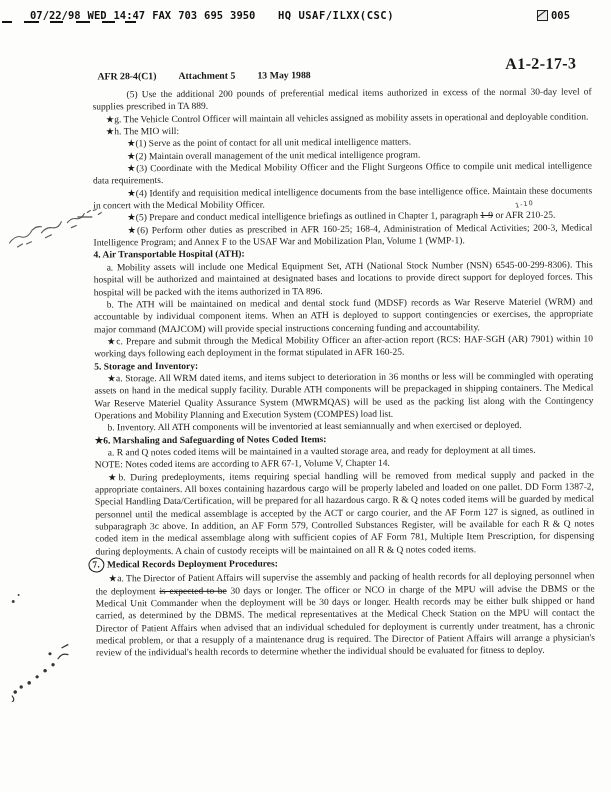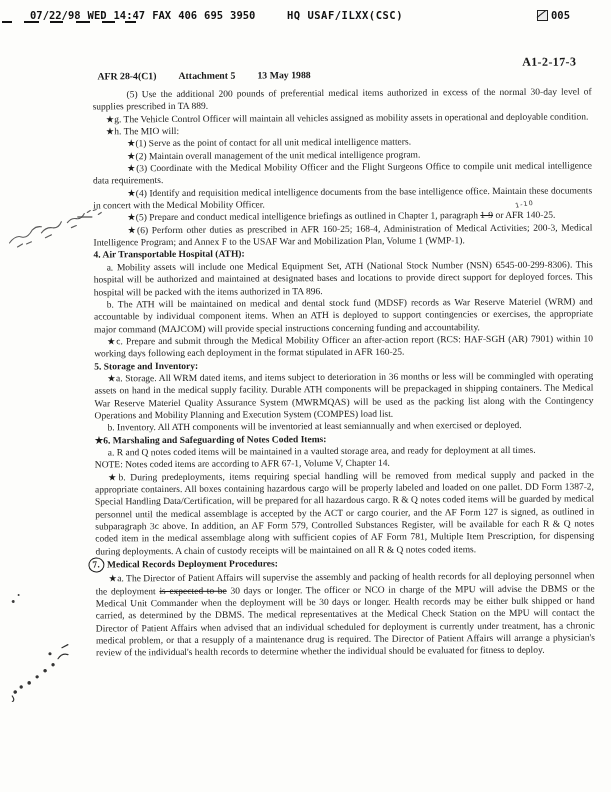--- a/index.html
+++ b/index.html
@@ -13,36 +13,36 @@
   .tilt{position:absolute;inset:0;transform:rotate(-0.35deg);transform-origin:55% 0;}
 
   
   .fax-header{
     position:absolute;top:9px;left:0;width:100%;
     font-family:"DejaVu Sans Mono", monospace;
     font-weight:bold;font-size:10.5px;color:#111;
   }
   .fax-left{position:absolute;left:30px;top:0;display:flex;gap:7px;white-space:nowrap;}
   .fax-left .u{text-underline-offset:2.5px;text-decoration-thickness:1.5px;}
-  .fax-center{position:absolute;left:287px;top:0;letter-spacing:0.5px;}
+  .fax-center{position:absolute;left:278px;top:0;letter-spacing:0.5px;}
   .fax-right{position:absolute;left:537px;top:0;display:flex;align-items:flex-end;gap:3px;}
   .page-glyph{
     width:9px;height:9px;border:1.3px solid #222;display:inline-block;position:relative;background:#eee;
   }
   .page-glyph::after{
     content:"";position:absolute;left:-1px;top:6px;width:11px;height:0;
     border-top:1.3px solid #222;transform:rotate(-38deg);transform-origin:left center;
   }
   .dash-row{position:absolute;left:2px;top:21px;display:flex;align-items:center;}
   .dash-row i{display:block;height:0;border-top:2.3px solid #131313;}
 
   
   .doc-id{
     position:absolute;top:56px;right:35px;
-    font-weight:bold;font-size:12px;letter-spacing:0.4px;
+    font-weight:bold;font-size:16px;letter-spacing:0.4px;
   }
   .title-line{
     position:absolute;top:69px;left:97px;
     font-weight:bold;font-size:9.8px;display:flex;gap:22px;white-space:nowrap;
   }
 
   
   .body-text{
     position:absolute;top:87px;left:92px;width:499px;
     font-size:9.5px;line-height:12.35px;text-align:justify;
@@ -76,21 +76,21 @@
 <body>
 
 <div class="page">
 
   <div class="fax-header">
     <div class="fax-left">
       <span>07/22/98</span>
       <span class="u">WED</span>
       <span class="u">14:47</span>
       <span>FAX</span>
-      <span class="u">406</span>
+      <span class="u">703</span>
       <span>695</span>
       <span>3950</span>
     </div>
     <div class="fax-center">HQ USAF/ILXX(CSC)</div>
     <div class="fax-right">
       <span class="page-glyph"></span>
       <span>005</span>
     </div>
   </div>
 
@@ -115,21 +115,21 @@
     <div class="body-text">
 
       <p class="para ind2">(5) Use the additional 200 pounds of preferential medical items authorized in excess of the normal 30-day level of supplies prescribed in TA 889.</p>
       <p class="para ind1">★g. The Vehicle Control Officer will maintain all vehicles assigned as mobility assets in operational and deployable condition.</p>
       <p class="para ind1">★h. The MIO will:</p>
       <p class="para ind2">★(1) Serve as the point of contact for all unit medical intelligence matters.</p>
       <p class="para ind2">★(2) Maintain overall management of the unit medical intelligence program.</p>
       <p class="para ind2">★(3) Coordinate with the Medical Mobility Officer and the Flight Surgeons Office to compile unit medical intelligence data requirements.</p>
       <p class="para ind2">★(4) Identify and requisition medical intelligence documents from the base intelligence office. Maintain these documents in concert with the Medical Mobility Officer.</p>
       <p class="para ind2">
-        <span class="hand-dash"></span><span>★(5) Prepare and conduct medical intelligence briefings as outlined in Chapter 1, paragraph </span><span class="annot"><span class="hand-above">1-10</span><span class="struck">1-9</span></span><span> or AFR 140-25.</span>
+        <span class="hand-dash"></span><span>★(5) Prepare and conduct medical intelligence briefings as outlined in Chapter 1, paragraph </span><span class="annot"><span class="hand-above">1-10</span><span class="struck">1-9</span></span><span> or AFR 210-25.</span>
       </p>
       <p class="para ind2">★(6) Perform other duties as prescribed in AFR 160-25; 168-4, Administration of Medical Activities; 200-3, Medical Intelligence Program; and Annex F to the USAF War and Mobilization Plan, Volume 1 (WMP-1).</p>
 
       <p class="para h">4. Air Transportable Hospital (ATH):</p>
       <p class="para ind1">a. Mobility assets will include one Medical Equipment Set, ATH (National Stock Number (NSN) 6545-00-299-8306). This hospital will be authorized and maintained at designated bases and locations to provide direct support for deployed forces. This hospital will be packed with the items authorized in TA 896.</p>
       <p class="para ind1">b. The ATH will be maintained on medical and dental stock fund (MDSF) records as War Reserve Materiel (WRM) and accountable by individual component items. When an ATH is deployed to support contingencies or exercises, the appropriate major command (MAJCOM) will provide special instructions concerning funding and accountability.</p>
       <p class="para ind1">★c. Prepare and submit through the Medical Mobility Officer an after-action report (RCS: HAF-SGH (AR) 7901) within 10 working days following each deployment in the format stipulated in AFR 160-25.</p>
 
       <p class="para h">5. Storage and Inventory:</p>
       <p class="para ind1">★a. Storage. All WRM dated items, and items subject to deterioration in 36 months or less will be commingled with operating assets on hand in the medical supply facility. Durable ATH components will be prepackaged in shipping containers. The Medical War Reserve Materiel Quality Assurance System (MWRMQAS) will be used as the packing list along with the Contingency Operations and Mobility Planning and Execution System (COMPES) load list.</p>

